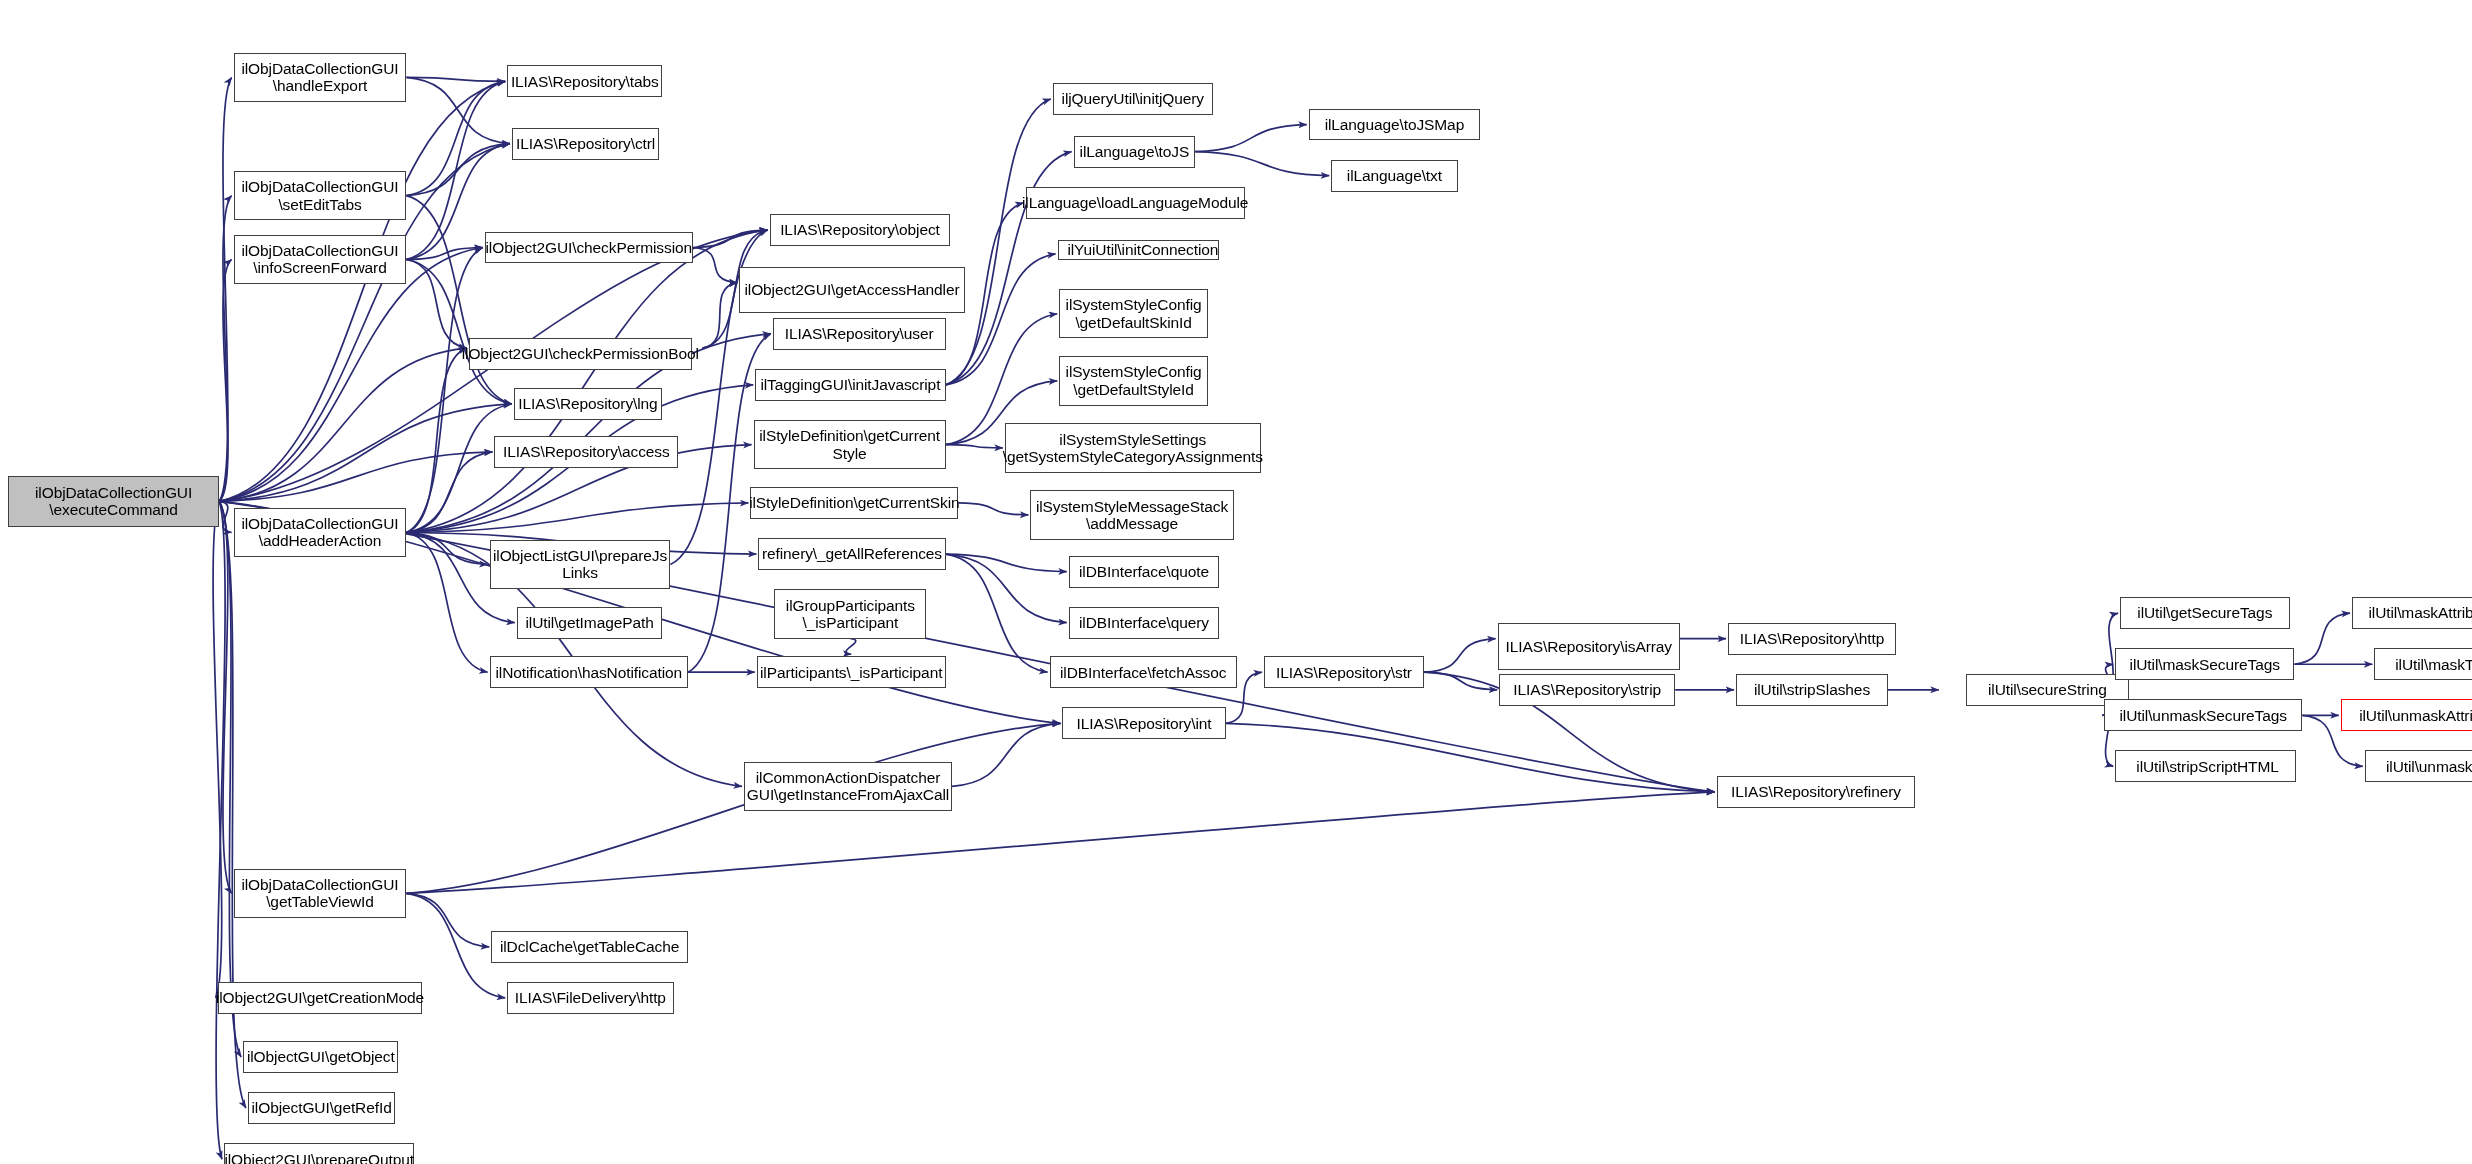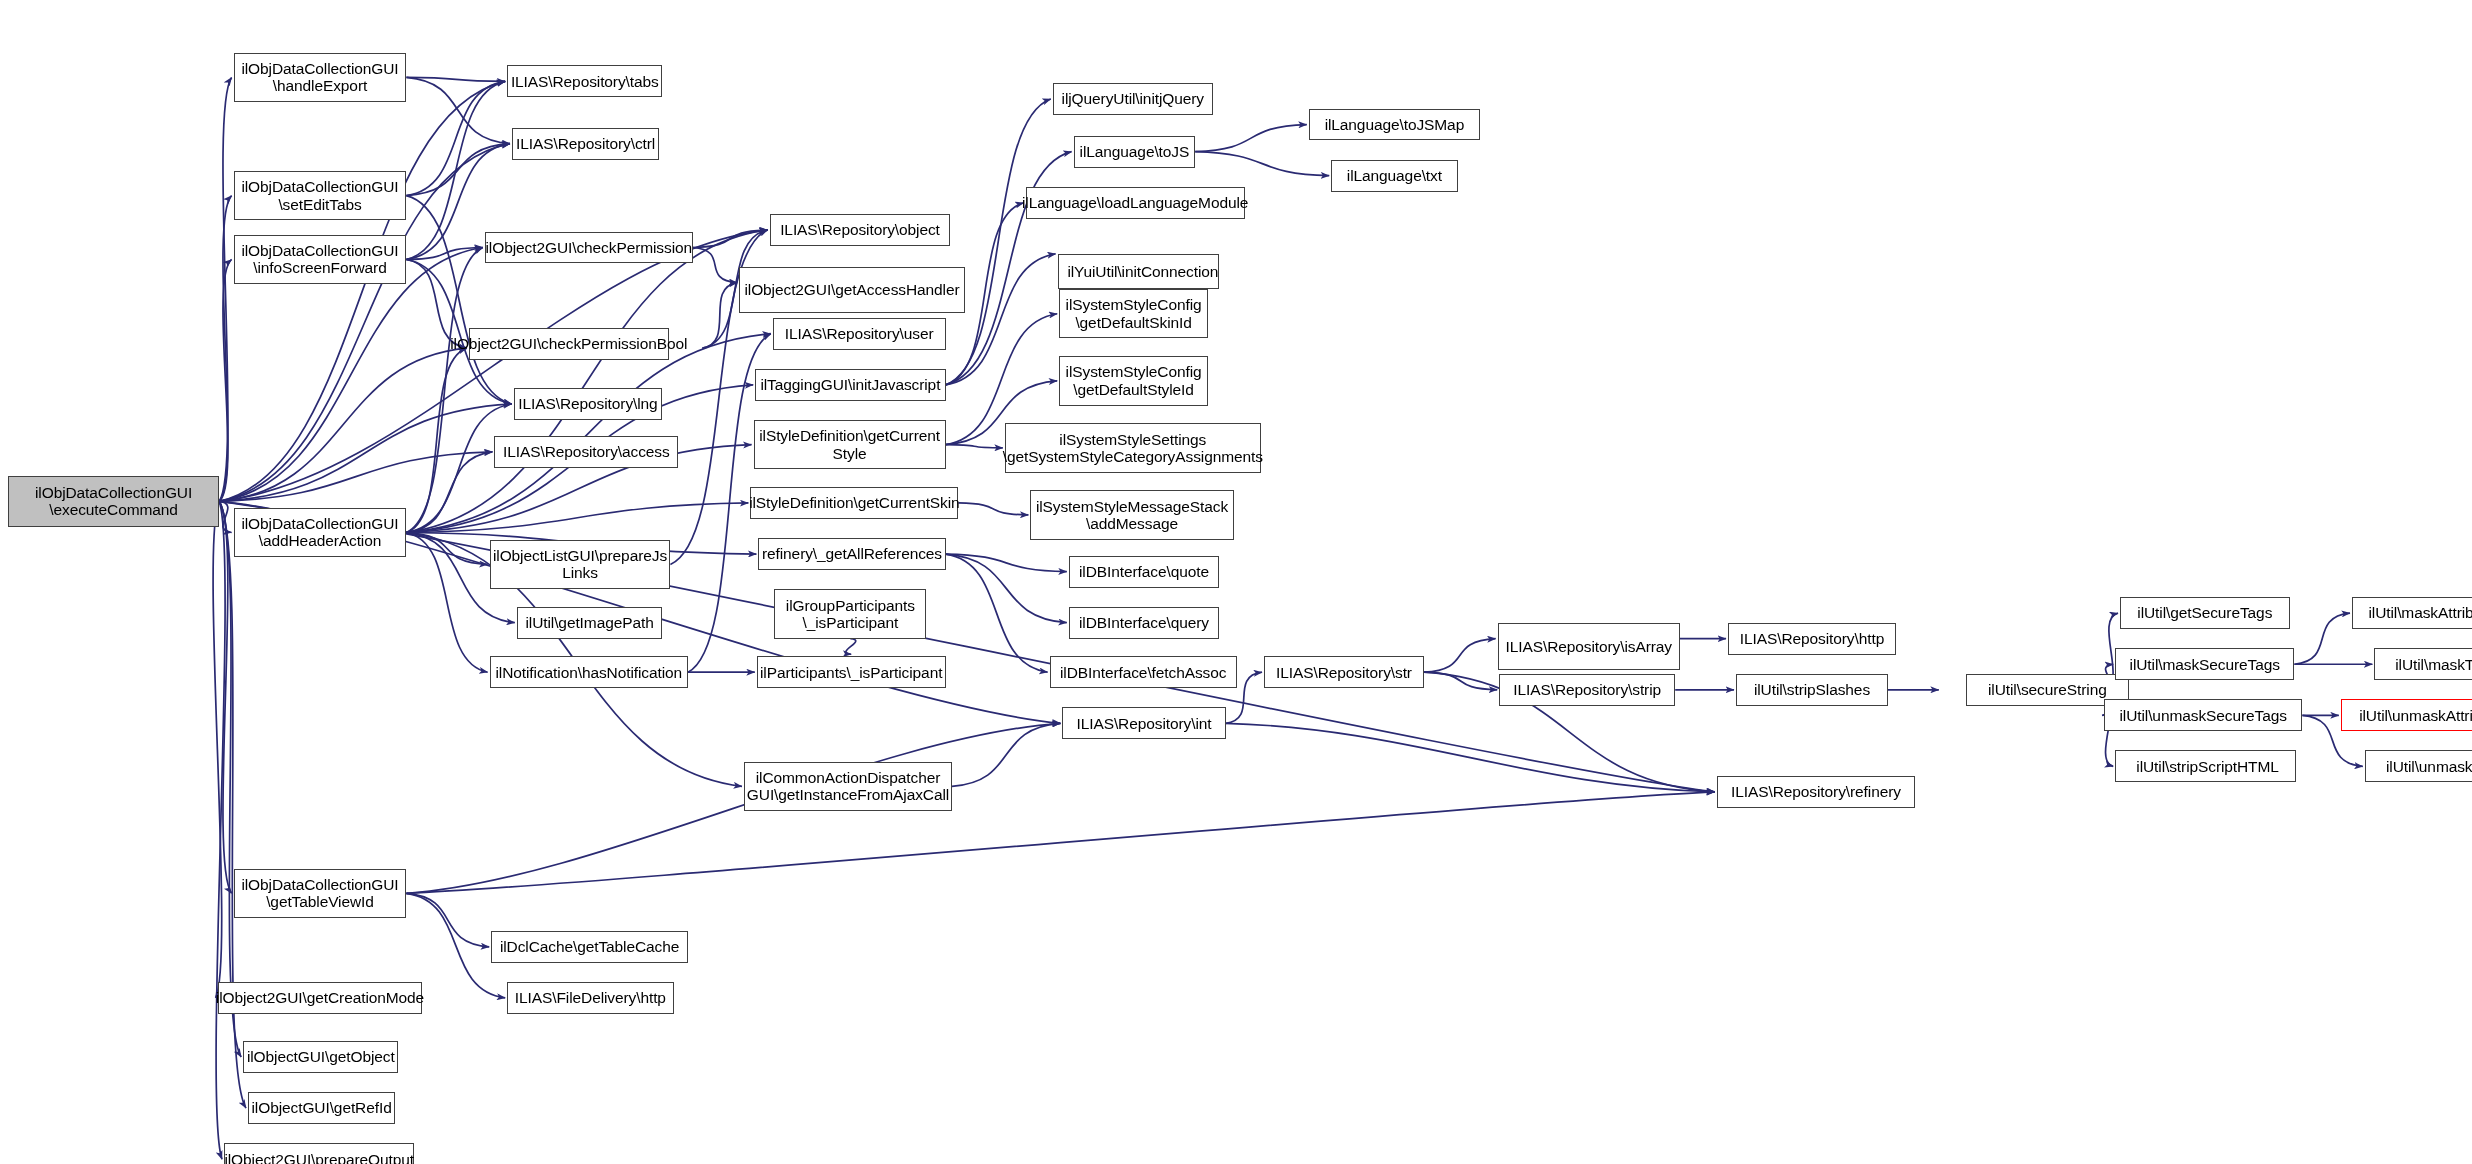--- a/index.html
+++ b/index.html
@@ -154,21 +154,21 @@
 \addHeaderAction</div>
       <div class="gnode" style="left: 233.6px; top: 868.609px; width: 172.8px; height: 49.4979px;">ilObjDataCollectionGUI
 \getTableViewId</div>
       <div class="gnode" style="left: 217.6px; top: 981.975px; width: 204.8px; height: 31.9342px;">ilObject2GUI\getCreationMode</div>
       <div class="gnode" style="left: 243.2px; top: 1041.05px; width: 155.2px; height: 31.9342px;">ilObjectGUI\getObject</div>
       <div class="gnode" style="left: 248px; top: 1092.15px; width: 147.2px; height: 31.9342px;">ilObjectGUI\getRefId</div>
       <div class="gnode" style="left: 224px; top: 1143.24px; width: 190.4px; height: 31.9342px;">ilObject2GUI\prepareOutput</div>
       <div class="gnode" style="left: 507.2px; top: 65.465px; width: 155.2px; height: 31.9342px;">ILIAS\Repository\tabs</div>
       <div class="gnode" style="left: 512px; top: 127.737px; width: 147.2px; height: 31.9342px;">ILIAS\Repository\ctrl</div>
       <div class="gnode" style="left: 484.8px; top: 231.523px; width: 208px; height: 31.9342px;">ilObject2GUI\checkPermission</div>
-      <div class="gnode" style="left: 468.8px; top: 328px; width: 200px; height: 31.9342px;">ilObject2GUI\checkPermissionBool</div>
+      <div class="gnode" style="left: 468.8px; top: 338px; width: 223px; height: 31.9342px;">ilObject2GUI\checkPermissionBool</div>
       <div class="gnode" style="left: 513.6px; top: 388px; width: 148.8px; height: 31.9342px;">ILIAS\Repository\lng</div>
       <div class="gnode" style="left: 494.4px; top: 435.901px; width: 184px; height: 31.9342px;">ILIAS\Repository\access</div>
       <div class="gnode" style="left: 489.6px; top: 539.687px; width: 180.8px; height: 49.4979px;">ilObjectListGUI\prepareJs
 Links</div>
       <div class="gnode" style="left: 516.8px; top: 606.749px; width: 145.6px; height: 31.9342px;">ilUtil\getImagePath</div>
       <div class="gnode" style="left: 489.6px; top: 656.247px; width: 198.4px; height: 31.9342px;">ilNotification\hasNotification</div>
       <div class="gnode" style="left: 491.2px; top: 930.881px; width: 196.8px; height: 31.9342px;">ilDclCache\getTableCache</div>
       <div class="gnode" style="left: 507.2px; top: 981.975px; width: 166.4px; height: 31.9342px;">ILIAS\FileDelivery\http</div>
       <div class="gnode" style="left: 769.6px; top: 213.959px; width: 180.8px; height: 31.9342px;">ILIAS\Repository\object</div>
       <div class="gnode" style="left: 739.2px; top: 266.65px; width: 225.6px; height: 46px;">ilObject2GUI\getAccessHandler</div>
@@ -180,21 +180,21 @@
       <div class="gnode" style="left: 758.4px; top: 538.091px; width: 187.2px; height: 31.9342px;">refinery\_getAllReferences</div>
       <div class="gnode" style="left: 774.4px; top: 589.185px; width: 152px; height: 49.4979px;">ilGroupParticipants
 \_isParticipant</div>
       <div class="gnode" style="left: 756.8px; top: 656.247px; width: 188.8px; height: 31.9342px;">ilParticipants\_isParticipant</div>
       <div class="gnode" style="left: 1062.4px; top: 707.342px; width: 163.2px; height: 31.9342px;">ILIAS\Repository\int</div>
       <div class="gnode" style="left: 744px; top: 761.63px; width: 208px; height: 49.4979px;">ilCommonActionDispatcher
 GUI\getInstanceFromAjaxCall</div>
       <div class="gnode" style="left: 1052.8px; top: 83.0288px; width: 160px; height: 31.9342px;">iljQueryUtil\initjQuery</div>
       <div class="gnode" style="left: 1073.6px; top: 135.72px; width: 121.6px; height: 31.9342px;">ilLanguage\toJS</div>
       <div class="gnode" style="left: 1025.6px; top: 186.815px; width: 219.2px; height: 31.9342px;">ilLanguage\loadLanguageModule</div>
-      <div class="gnode" style="left: 1057.6px; top: 254px; width: 161.6px; height: 35px; padding-left: 13px;">ilYuiUtil\initConnection</div>
+      <div class="gnode" style="left: 1057.6px; top: 240px; width: 161.6px; height: 20px; padding-left: 13px;">ilYuiUtil\initConnection</div>
       <div class="gnode" style="left: 1059.2px; top: 289.004px; width: 148.8px; height: 49.4979px;">ilSystemStyleConfig
 \getDefaultSkinId</div>
       <div class="gnode" style="left: 1059.2px; top: 356.066px; width: 148.8px; height: 49.4979px;">ilSystemStyleConfig
 \getDefaultStyleId</div>
       <div class="gnode" style="left: 1004.8px; top: 423.128px; width: 256px; height: 49.4979px;">ilSystemStyleSettings
 \getSystemStyleCategoryAssignments</div>
       <div class="gnode" style="left: 1030.4px; top: 490.189px; width: 203.2px; height: 49.4979px;">ilSystemStyleMessageStack
 \addMessage</div>
       <div class="gnode" style="left: 1068.8px; top: 555.654px; width: 150.4px; height: 31.9342px;">ilDBInterface\quote</div>
       <div class="gnode" style="left: 1068.8px; top: 606.749px; width: 150.4px; height: 31.9342px;">ilDBInterface\query</div>

